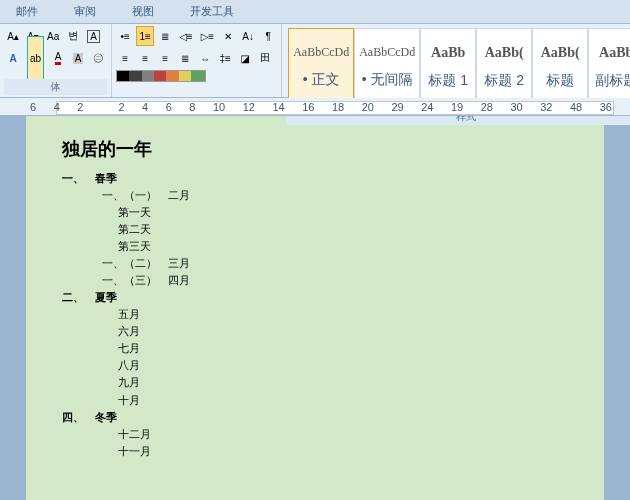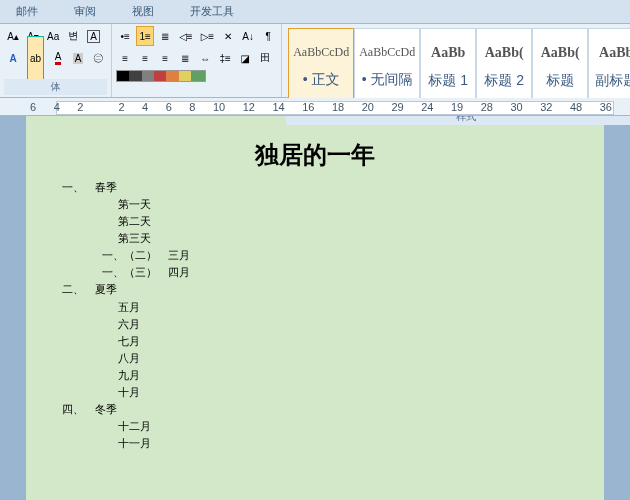--- a/index.html
+++ b/index.html
@@ -17,22 +17,22 @@
 .style-item{border:1px solid #c8d8e8;background:#fff;padding:16px 4px;min-width:56px;text-align:center;cursor:pointer}
 .style-item:first-child{border-color:#e0a030;background:#fdf3d8}
 .style-prev{font-family:"Times New Roman",serif;font-size:12px;color:#555;white-space:nowrap;overflow:hidden}
 .style-prev.big{font-size:14px;font-weight:bold}
 .style-name{font-size:14px;color:#3a5a80;margin-top:11px;white-space:nowrap}
 .ruler{background:#e8f0f8;border-bottom:1px solid #a0b8d0;height:18px;display:flex;align-items:center;padding-left:30px;font-size:8px;color:#456;gap:17.5px;position:relative}
 .ruler::before{content:"";position:absolute;left:56px;right:16px;top:3px;height:12px;background:#fff;border:1px solid #b8c8d8;z-index:0}
 .ruler span{position:relative;z-index:1}
 .doc-area{background:#9ab5cf;padding:0 26px;height:calc(100% - 112px);overflow:auto}
 .page{background:#d2e8c8;min-height:520px;padding:20px 36px;color:#000;font-size:12px;font-family:SimSun,serif;line-height:1.55}
-.doc-title{text-align:center;font-weight:bold;font-size:24px;padding-bottom:6px}
-.l1{font-weight:normal}
+.doc-title{font-weight:bold;font-size:18px;padding-bottom:6px}
+.l1{font-weight:bold}
 .l2{padding-left:40px}
 .l3{padding-left:56px}
 .ico{font-size:10px;font-family:Arial}
 .hl{background:#fde8b0;border:1px solid #14b8a6;padding:16px 2px}
 .colorbar{background:linear-gradient(90deg,#000 0 14%,#404040 14% 28%,#808080 28% 42%,#c04040 42% 56%,#e08040 56% 70%,#e0d060 70% 84%,#60a060 84% 100%);width:90px;height:12px;border:1px solid #999}
 </style>
 </head>
 <body>
 
 <div class="menubar">
@@ -200,20 +200,21 @@
     <span>48</span>
     <span>36</span>
     <span>38</span>
   </div>
 
 <div class="doc-area">
   <div class="page">
     <div class="doc-title">独居的一年</div>
     <div id="doc-body">
         <div class="l1">一、　春季</div>
+        <div class="l2">一、（一）　二月</div>
         <div class="l3">第一天</div>
         <div class="l3">第二天</div>
         <div class="l3">第三天</div>
         <div class="l2">一、（二）　三月</div>
         <div class="l2">一、（三）　四月</div>
         <div class="l1">二、　夏季</div>
         <div class="l3">五月</div>
         <div class="l3">六月</div>
         <div class="l3">七月</div>
         <div class="l3">八月</div>

